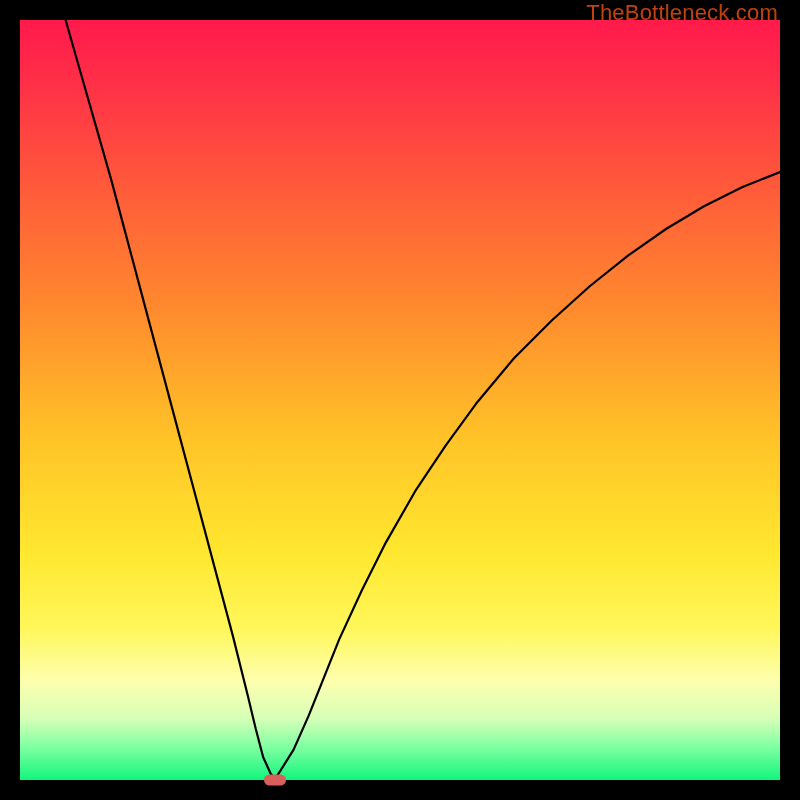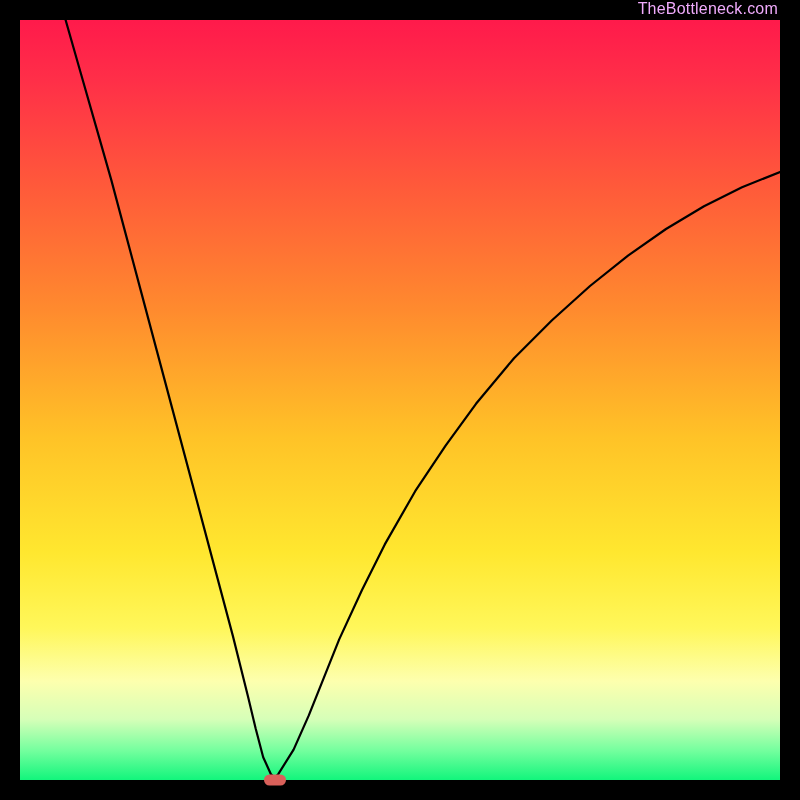--- a/index.html
+++ b/index.html
@@ -23,22 +23,22 @@
     position: absolute;
     left: 0;
     top: 0;
     width: 760px;
     height: 760px;
   }
   .watermark {
     position: absolute;
     top: 0px;
     right: 22px;
-    color: #f0abfc;
-    font-size: 16px;
+    color: #c2410c;
+    font-size: 22px;
     font-weight: 500;
     letter-spacing: 0.2px;
     user-select: none;
   }
   .marker {
     position: absolute;
     width: 22px;
     height: 11px;
     background: #d9605a;
     border-radius: 6px;

